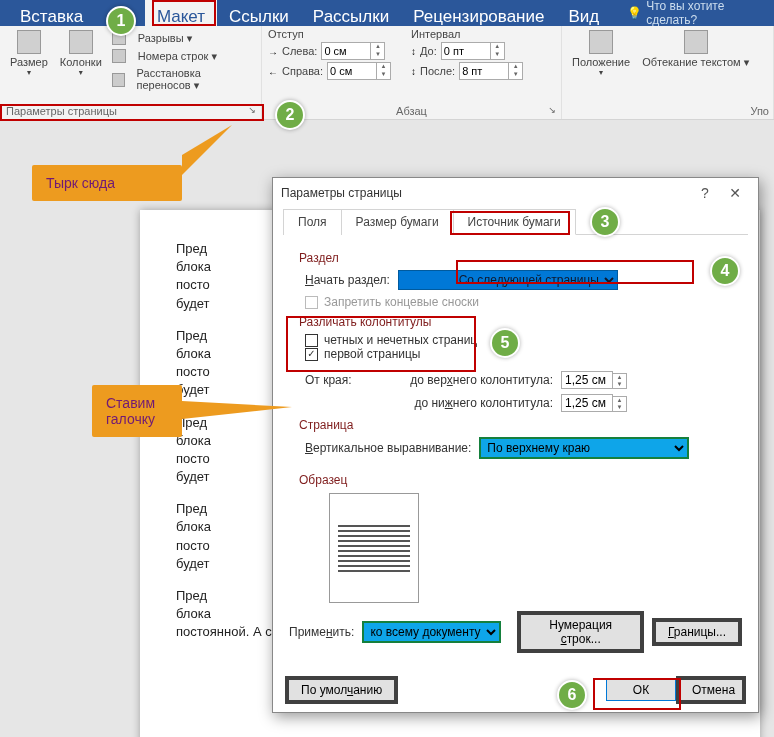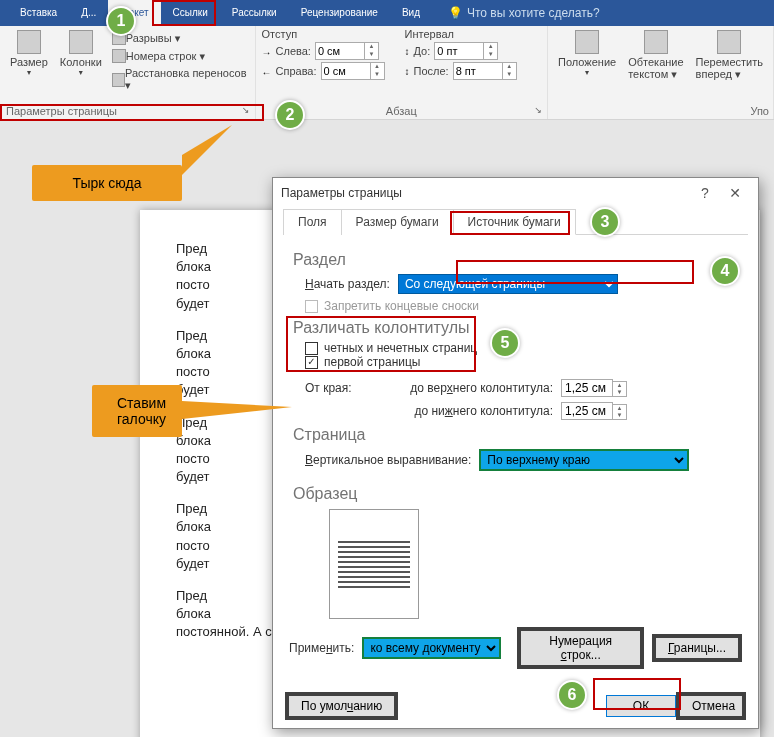--- a/index.html
+++ b/index.html
@@ -1,31 +1,31 @@
 <!DOCTYPE html>
 <html><head>
 <meta charset="utf-8">
 <style>
   * { box-sizing: border-box; font-family: 'Segoe UI', Tahoma, sans-serif; }
   body { margin: 0; width: 774px; height: 737px; background: #e6e6e6; overflow: hidden; font-size: 12px; position: relative; }
 
   
   .ribbon-tabs { background: #2b579a; height: 26px; display: flex; align-items: stretch; color: #fff; padding-left: 8px; }
-  .ribbon-tab { padding: 7px 12px; cursor: pointer; font-size: 10px; }
+  .ribbon-tab { padding: 7px 12px; cursor: pointer; font-size: 17px; }
   .ribbon-tab.active { background: #f3f3f3; color: #2b579a; }
   .ribbon-tell { display: flex; align-items: center; color: #cde; padding-left: 16px; gap: 4px; }
   .ribbon-tell .bulb { font-size: 12px; }
 
   
   .ribbon { background: #f3f3f3; height: 94px; border-bottom: 1px solid #d4d4d4; display: flex; position: relative; }
   .group { border-right: 1px solid #e1e1e1; padding: 2px 6px 0 6px; display: flex; flex-direction: column; position: relative; }
   .group-title { position: absolute; bottom: 2px; left: 0; right: 0; text-align: center; font-size: 11px; color: #666; }
   .big-btn { display: flex; flex-direction: column; align-items: center; padding: 2px 4px; cursor: pointer; font-size: 11px; color: #444; }
   .big-btn .ico { width: 24px; height: 24px; background: #d0d0d0; border: 1px solid #999; margin-bottom: 2px; }
-  .small-btn { padding: 1px 2px; font-size: 11px; color: #444; cursor: pointer; display: flex; align-items: center; gap: 0; }
+  .small-btn { padding: 1px 2px; font-size: 11px; color: #444; cursor: pointer; display: flex; align-items: center; gap: 12px; }
   .small-btn .mini-ico { width: 14px; height: 14px; background: #ccc; border: 1px solid #999; }
   .row { display: flex; gap: 4px; }
   .col { display: flex; flex-direction: column; gap: 2px; }
   .label-in { font-size: 11px; color: #444; }
   .spin { display: inline-flex; }
   .spin input { width: 50px; height: 18px; font-size: 11px; border: 1px solid #ababab; padding: 0 2px; }
   .spin .arrows { width: 14px; border: 1px solid #ababab; border-left: none; background: #fff; display: flex; flex-direction: column; }
   .spin .arrows span { flex: 1; font-size: 6px; text-align: center; line-height: 7px; color: #666; cursor: pointer; }
   .launcher { position: absolute; right: 2px; bottom: 2px; width: 14px; height: 14px; font-size: 9px; color: #666; text-align: center; line-height: 12px; border: 1px solid transparent; cursor: pointer; }
 
@@ -37,44 +37,44 @@
 
   
   .dialog { position: absolute; left: 272px; top: 177px; width: 487px; background: #fff; border: 1px solid #888; box-shadow: 2px 4px 14px rgba(0,0,0,0.4); z-index: 50; }
   .dlg-title { height: 30px; display: flex; align-items: center; padding: 0 8px; font-size: 12px; color: #333; }
   .dlg-title .sp { flex: 1; }
   .dlg-title .help, .dlg-title .close { width: 30px; text-align: center; font-size: 14px; color: #555; cursor: pointer; }
   .dlg-tabs { display: flex; border-bottom: 1px solid #d4d4d4; margin: 0 10px; }
   .dlg-tab { padding: 5px 14px; border: 1px solid #d4d4d4; border-bottom: none; margin-right: -1px; background: #fff; font-size: 12px; color: #444; cursor: pointer; position: relative; top: 1px; }
   .dlg-tab.active { background: #fff; border-bottom: 1px solid #fff; }
   .dlg-body { padding: 10px 16px; }
-  .section-lbl { font-size: 16px; color: #737373; margin: 6px 0 4px 4px; }
+  .section-lbl { font-size: 12px; color: #7f1d1d; margin: 6px 0 4px 10px; }
   .indent { margin-left: 16px; }
   .row-dlg { display: flex; align-items: center; gap: 8px; margin: 5px 0; }
   .row-dlg label { font-size: 12px; color: #333; }
   select.combo { border: 2px solid #15803d; font-size: 12px; padding: 1px 2px; background: #0ea5e9; }
-  select.combo.blue-sel { background: #0078d7; color: #ffffff; border: 1px solid #005a9e; }
+  select.combo.blue-sel { background: #0078d7; color: #0f172a; border: 1px solid #005a9e; text-align: right; }
   .checkbox { display: flex; align-items: center; gap: 6px; font-size: 12px; color: #333; }
   .cb { width: 13px; height: 13px; border: 1px solid #333; background: #fff; display: inline-flex; align-items: center; justify-content: center; font-size: 10px; line-height: 10px; cursor: pointer; }
   .disabled { color: #999; }
   .disabled .cb { border-color: #bbb; }
   .preview-box { width: 90px; height: 110px; border: 1px solid #999; background: #fff; margin: 6px 0 6px 40px; position: relative; display: flex; flex-direction: column; justify-content: center; padding: 10px 8px; gap: 3px; }
   .preview-box .ln { height: 2px; background: #555; }
   .dlg-foot { display: flex; align-items: center; gap: 0; padding: 8px 12px; }
   .btn { border: 4px solid #404040; background: #e1e1e1; padding: 3px 12px; font-size: 12px; cursor: pointer; }
   .btn.primary { border: 1px solid #0078d7; }
   .spinbox { display: inline-flex; align-items: flex-end; }
   .spinbox input { width: 52px; border: 1px solid #ababab; font-size: 12px; padding: 1px 3px; }
   .spinbox .ar { width: 14px; border: 1px solid #ababab; border-left: none; display: flex; flex-direction: column; }
   .spinbox .ar span { flex: 1; font-size: 6px; text-align: center; color: #666; line-height: 7px; }
 
   
   .ann-circle { position: absolute; width: 30px; height: 30px; border-radius: 50%; background: #70ad47; color: #fff; border: 2px solid #fff; display: flex; align-items: center; justify-content: center; font-size: 16px; font-weight: bold; z-index: 100; box-shadow: 0 0 4px rgba(0,0,0,0.3); }
   .ann-box { position: absolute; border: 2.5px solid #c00000; z-index: 90; pointer-events: none; }
-  .callout { position: absolute; background: #ed9b1f; color: #000000; padding: 10px 25px; font-size: 14px; border-radius: 2px; z-index: 80; text-align: center; }
+  .callout { position: absolute; background: #ed9b1f; color: #701a75; padding: 10px 14px; font-size: 14px; border-radius: 2px; z-index: 80; text-align: left; }
   .callout::after { content: ''; position: absolute; }
   .callout.c1::after { right: -50px; top: -40px; width: 50px; height: 50px; background: #ed9b1f; clip-path: polygon(0 60%, 100% 0, 0 100%); }
   .callout.c2::after { right: -110px; top: 10px; width: 110px; height: 30px; background: #ed9b1f; clip-path: polygon(0 20%, 100% 40%, 0 80%); }
   .u-key { text-decoration: underline; }
 </style>
 </head>
 <body>
 
 <div class="ribbon-tabs">
   <div class="ribbon-tab">Вставка</div>
@@ -184,24 +184,20 @@
     <div class="row">
       <div class="big-btn">
           <span class="ico"></span>
           <span>Положение</span>
           <span style="font-size:8px">▾</span>
         </div>
       <div class="big-btn">
           <span class="ico"></span>
           <span>Обтекание текстом ▾</span>
         </div>
-      <div class="big-btn">
-          <span class="ico"></span>
-          <span>Переместить вперед ▾</span>
-        </div>
     </div>
     <div class="group-title" style="text-align:right;padding-right:4px">Упо</div>
   </div>
 </div>
 
 <div class="doc-area">
   <div class="page">
     <div class="page-content">
       <div class="para"><span>Пред</span><br><span>блока</span><br><span>посто</span><br><span>будет</span></div>
       <div class="para"><span>Пред</span>&nbsp;&nbsp;&nbsp;&nbsp;&nbsp;&nbsp;&nbsp;&nbsp;&nbsp;&nbsp;&nbsp;&nbsp;&nbsp;&nbsp;&nbsp;&nbsp;&nbsp;&nbsp;&nbsp;&nbsp;&nbsp;&nbsp;&nbsp;&nbsp;&nbsp;&nbsp;&nbsp;&nbsp;&nbsp;&nbsp;&nbsp;&nbsp;&nbsp;&nbsp;&nbsp;&nbsp;&nbsp;&nbsp;&nbsp;&nbsp;&nbsp;&nbsp;&nbsp;&nbsp;&nbsp;&nbsp;&nbsp;&nbsp;&nbsp;&nbsp;&nbsp;&nbsp;&nbsp;&nbsp;&nbsp;&nbsp;&nbsp;&nbsp;&nbsp;&nbsp;&nbsp;&nbsp;&nbsp;&nbsp;&nbsp;&nbsp;&nbsp;&nbsp;&nbsp;&nbsp;&nbsp;&nbsp;&nbsp;&nbsp;&nbsp;&nbsp;&nbsp;&nbsp;&nbsp;&nbsp;&nbsp;&nbsp;&nbsp;&nbsp;&nbsp;&nbsp;&nbsp;&nbsp;&nbsp;&nbsp;&nbsp;&nbsp;&nbsp;&nbsp;&nbsp;&nbsp;&nbsp;&nbsp;&nbsp;&nbsp;&nbsp;&nbsp;&nbsp;&nbsp;<span>по</span><br><span>блока</span>&nbsp;&nbsp;&nbsp;&nbsp;&nbsp;&nbsp;&nbsp;&nbsp;&nbsp;&nbsp;&nbsp;&nbsp;&nbsp;&nbsp;&nbsp;&nbsp;&nbsp;&nbsp;&nbsp;&nbsp;&nbsp;&nbsp;&nbsp;&nbsp;&nbsp;&nbsp;&nbsp;&nbsp;&nbsp;&nbsp;&nbsp;&nbsp;&nbsp;&nbsp;&nbsp;&nbsp;&nbsp;&nbsp;&nbsp;&nbsp;&nbsp;&nbsp;&nbsp;&nbsp;&nbsp;&nbsp;&nbsp;&nbsp;&nbsp;&nbsp;&nbsp;&nbsp;&nbsp;&nbsp;&nbsp;&nbsp;&nbsp;&nbsp;&nbsp;&nbsp;&nbsp;&nbsp;&nbsp;&nbsp;&nbsp;&nbsp;&nbsp;&nbsp;&nbsp;&nbsp;&nbsp;&nbsp;&nbsp;&nbsp;&nbsp;&nbsp;&nbsp;&nbsp;&nbsp;&nbsp;&nbsp;&nbsp;&nbsp;&nbsp;&nbsp;&nbsp;&nbsp;&nbsp;&nbsp;&nbsp;&nbsp;&nbsp;&nbsp;&nbsp;&nbsp;&nbsp;&nbsp;&nbsp;&nbsp;&nbsp;&nbsp;&nbsp;<span>за</span><br><span>посто</span><br><span>будет</span></div>

